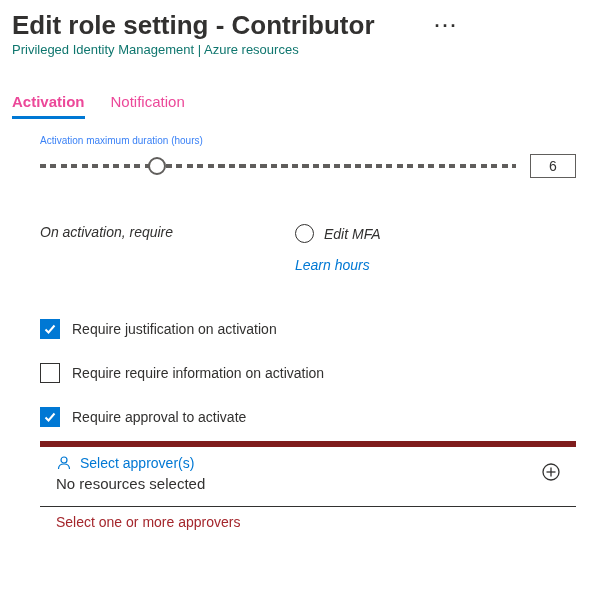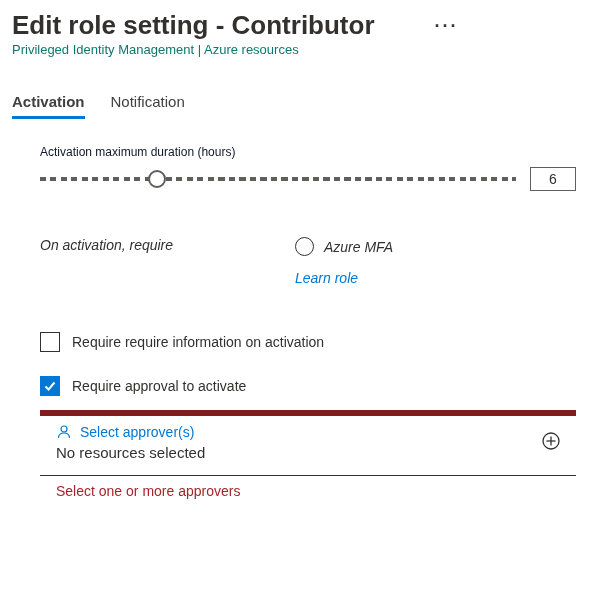--- a/index.html
+++ b/index.html
@@ -32,24 +32,24 @@
     font-size: 13px;
     color: #0f766e;
     margin-top: 1px;
   }
   .tabs {
     display: flex;
     gap: 26px;
     margin-top: 36px;
     border-bottom: 0;
   }
-  .tab { font-size: 15px; color:#404040; padding-bottom:6px; cursor:pointer; }
+  .tab { font-size: 15px; color:#ec4899; padding-bottom:6px; cursor:pointer; }
   .tab.active { font-weight:600; border-bottom: 3px solid #0078D4; }
   .section { padding: 0 28px; }
-  .label-row { margin-top: 26px; font-size: 12px; color:#0f172a; }
+  .label-row { margin-top: 16px; font-size: 10px; color:#3b82f6; }
   .slider-row {
     display:flex;
     align-items:center;
     margin-top: 8px;
     gap: 14px;
   }
   .slider {
     position:relative;
     flex:1;
     height: 20px;
@@ -136,27 +136,35 @@
       <div class="slider-thumb"></div>
     </div>
     <div class="slider-value-box">6</div>
   </div>
 
   <div class="radio-section">
     <div class="radio-label">On activation, require</div>
     <div class="radio-col">
       <div class="radio-item">
         <span class="radio-outer"></span>
-        <span>Azure MFA</span>
+        <span>Edit MFA</span>
       </div>
-      <div class="learn-more">Learn role</div>
+      <div class="learn-more">Learn hours</div>
     </div>
   </div>
 
   <div class="checks">
+    <div class="check-item">
+      <span class="checkbox checked">
+        <svg width="14" height="14" viewBox="0 0 14 14">
+            <polyline class="checkmark" points="2.5,7.5 5.5,10.5 11.5,3.5"></polyline>
+          </svg>
+      </span>
+      <span>Require justification on activation</span>
+    </div>
     <div class="check-item">
       <span class="checkbox"></span>
       <span>Require require information on activation</span>
     </div>
     <div class="check-item">
       <span class="checkbox checked">
         <svg width="14" height="14" viewBox="0 0 14 14">
             <polyline class="checkmark" points="2.5,7.5 5.5,10.5 11.5,3.5"></polyline>
           </svg>
       </span>

